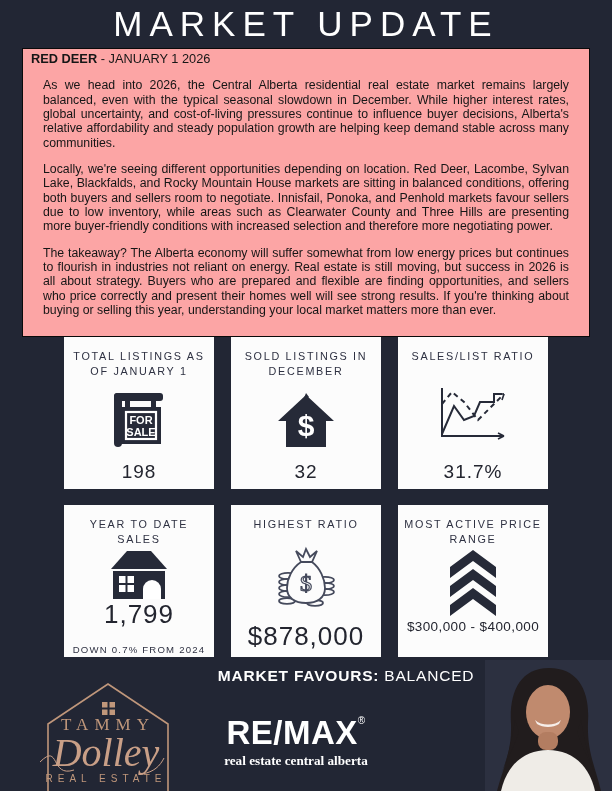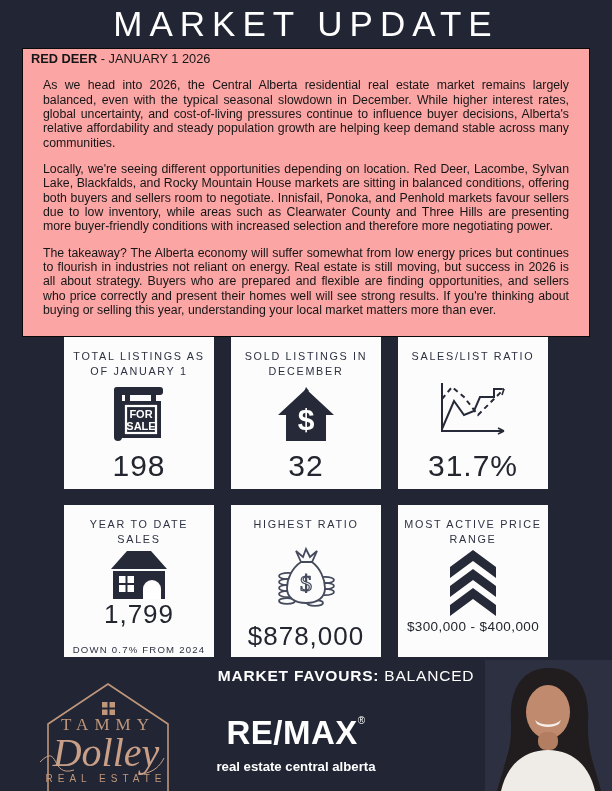--- a/index.html
+++ b/index.html
@@ -27,34 +27,34 @@
   .stat-card{
     width:150px;height:152px;background:#fcfcfc;box-sizing:border-box;
     display:flex;flex-direction:column;align-items:center;
     padding:12px 6px 8px 6px;
   }
   .stat-title{
     font-size:10.8px;letter-spacing:1.7px;font-weight:500;color:#2e3142;
     text-align:center;line-height:1.4;
   }
   .stat-icon{flex:1;display:flex;align-items:center;justify-content:center;text-align:right;}
-  .stat-value{font-size:30px;font-weight:400;color:#23252f;letter-spacing:1px;line-height:1;}
+  .stat-value{font-size:19px;font-weight:400;color:#23252f;letter-spacing:1px;line-height:1;}
   .stat-value.mid{font-size:26px;}
   .stat-value.small{font-size:13.5px;letter-spacing:0.4px;margin-bottom:16px;}
   .stat-note{font-size:9.6px;letter-spacing:1.2px;color:#2e3142;margin-top:17px;}
   .market-favours{
     position:absolute;top:667px;left:0;width:100%;text-align:center;
     color:#ffffff;font-size:15.5px;letter-spacing:0.8px;margin-left:40px;
   }
   .market-favours .bold{font-weight:bold;}
   .agent-logo{position:absolute;left:30px;top:682px;}
   .remax{position:absolute;left:204px;top:716px;width:184px;text-align:center;color:#ffffff;}
   .remax-wordmark{font-size:33px;font-weight:800;letter-spacing:0.5px;line-height:1;}
   .remax-reg{font-size:10px;vertical-align:top;font-weight:400;}
-  .remax-sub{font-family:Liberation Sans, sans-serif;font-weight:bold;font-size:13.2px;margin-top:10px;}
+  .remax-sub{font-family:Liberation Serif, serif;font-weight:bold;font-size:13.2px;margin-top:4px;}
   .agent-photo{position:absolute;right:0;top:660px;width:127px;height:131px;}
   svg text{font-family:"Liberation Sans",sans-serif;}
   .logo-serif{font-family:"Liberation Serif",serif;}
 </style>
 </head>
 <body>
 
 <div class="page">
 
   <div class="page-title">MARKET UPDATE</div>

